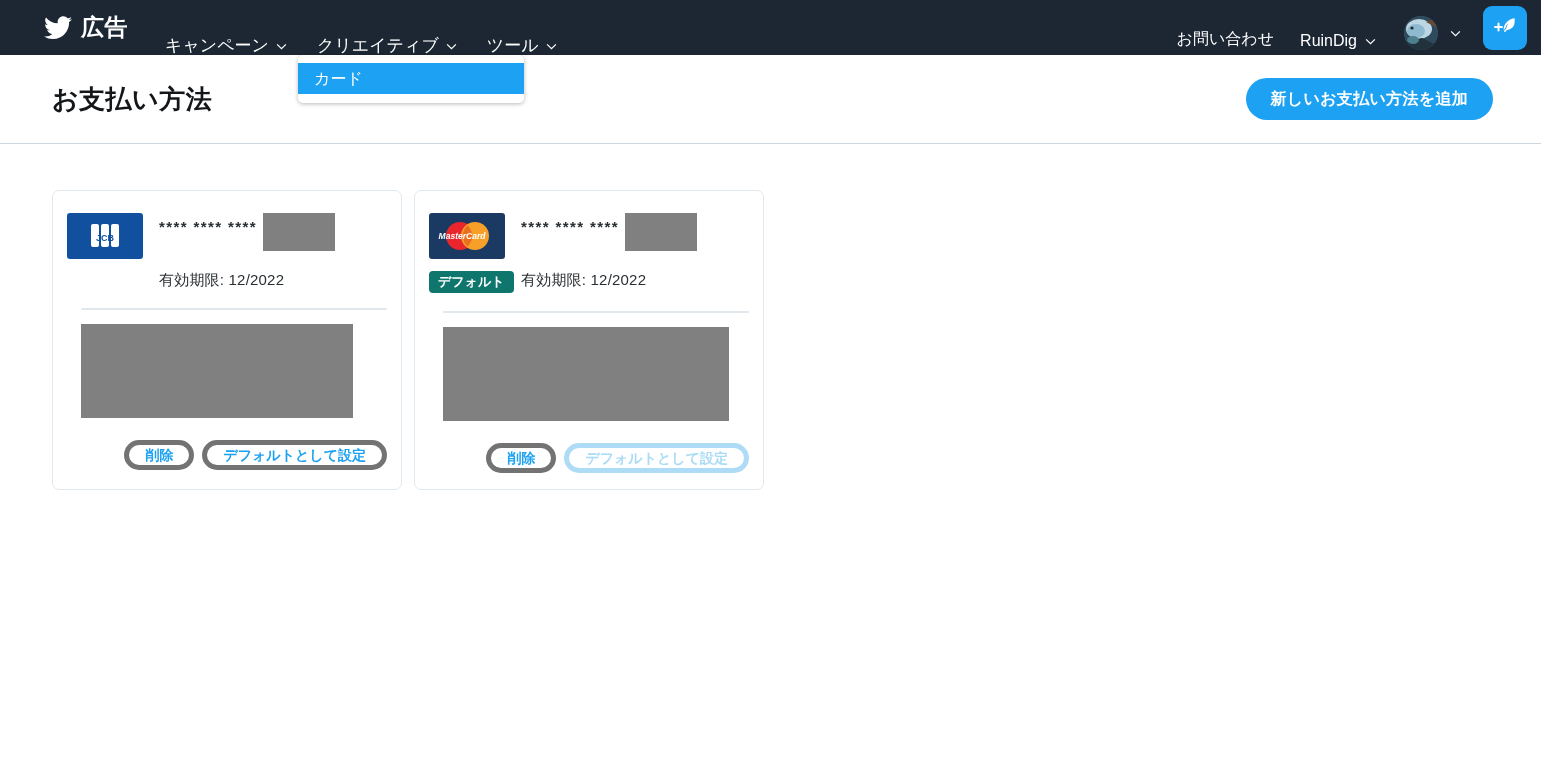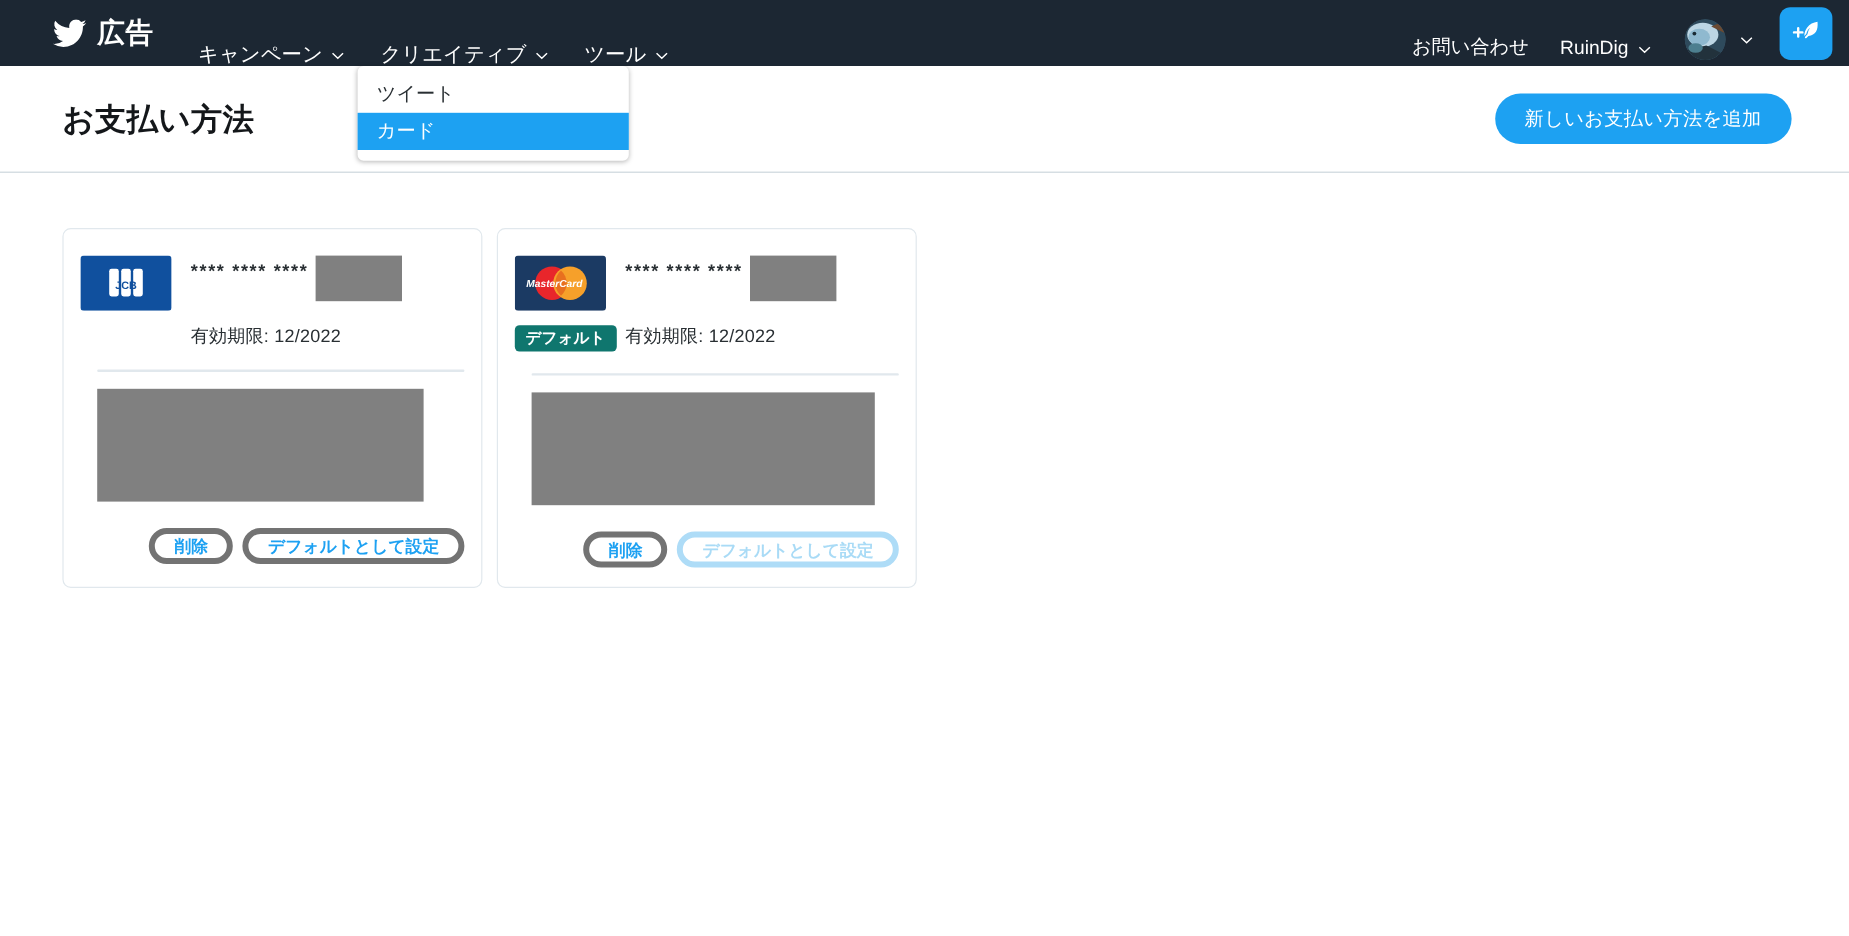--- a/index.html
+++ b/index.html
@@ -139,21 +139,21 @@
   }
   .add-btn {
     margin-left: auto;
     background: #1da1f2;
     color: #ffffff;
     border: none;
     border-radius: 22px;
     height: 42px;
     padding: 0 25px;
     font-size: 16px;
-    font-weight: normal;
+    font-weight: bold;
     font-family: inherit;
     cursor: pointer;
     letter-spacing: .3px;
   }
 
   
   #cards {
     display: flex;
     gap: 12px;
     padding: 46px 0 0 52px;
@@ -328,21 +328,20 @@
       <span>
         <svg viewBox="0 0 26 26" width="26" height="26" aria-hidden="true">
           <path stroke="#ffffff" stroke-width="2" stroke-linecap="round" d="M3 12h7M6.5 8.5v7"></path>
           <path fill="#ffffff" d="M22.6 3.2c-3.5.4-6.6 2.1-8.6 4.7-1.6 2-2.4 4.5-2.4 7.2l1.6-1.7c.5-2.1 1.6-3.9 3.1-5.2-1 1.6-1.7 3.4-2.1 5.4l-1.9 2c-.3.3-.3.8 0 1.1.3.3.8.3 1.1 0l1.7-1.8c2.8-.2 5-1.4 6.2-3.4 1.3-2 1.6-4.7 1.3-8.3z"></path>
         </svg>
       </span>
     </button>
   </div>
 
   <div id="dropdown">
-    <div class="dd-item">ツイート</div>
     <div class="dd-item active">カード</div>
   </div>
 </div>
 
 <div id="page-head">
   <div id="page-title">お支払い方法</div>
   <button class="add-btn">新しいお支払い方法を追加</button>
 </div>
 
 <div id="cards">

